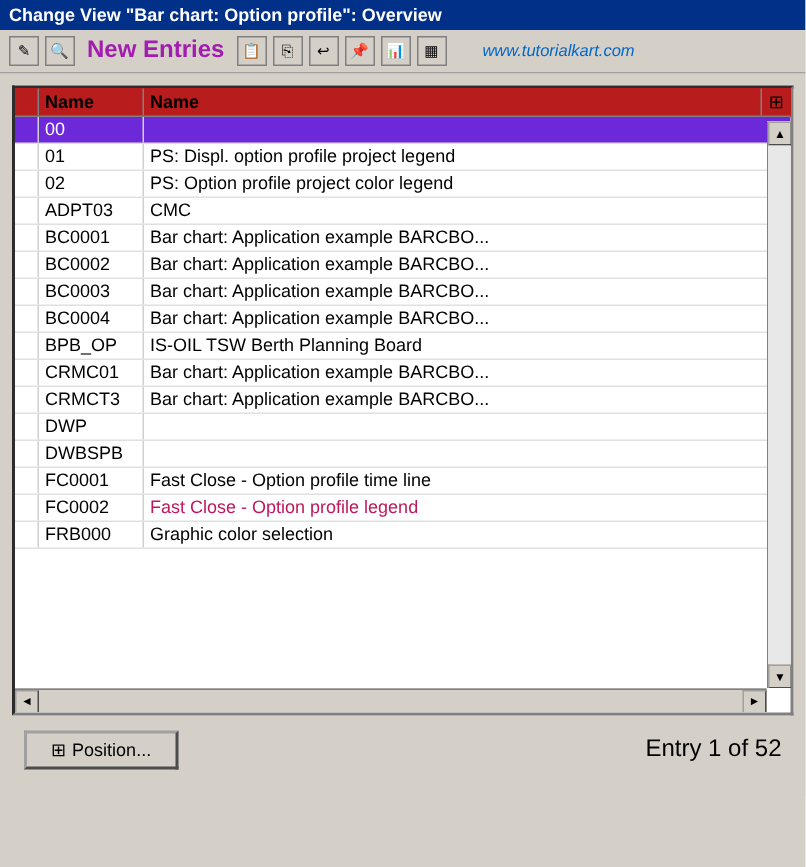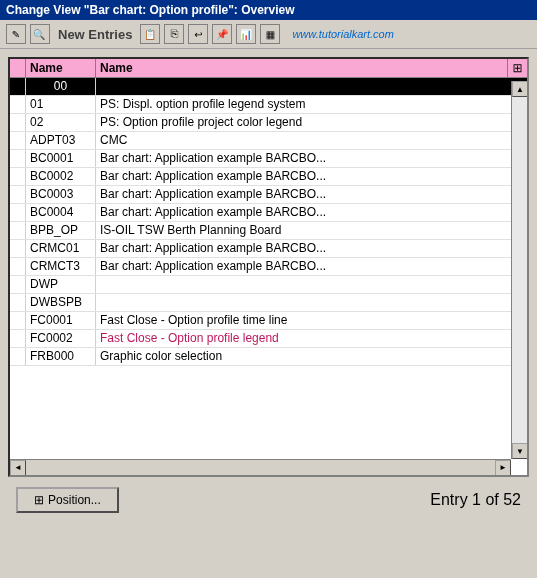--- a/index.html
+++ b/index.html
@@ -31,45 +31,45 @@
       height: 20px;
       background: #d4d0c8;
       border: 1px solid #808080;
       display: flex;
       align-items: center;
       justify-content: center;
       cursor: pointer;
       font-size: 10px;
     }
     .toolbar-label {
-      font-size: 13px;
+      font-size: 16px;
       font-weight: bold;
-      color: #404040;
+      color: #a21caf;
       margin: 0 4px;
     }
     .watermark {
       color: #0066cc;
       font-size: 11px;
       font-style: italic;
-      margin-left: 8px;
+      margin-left: 20px;
     }
     .main-content {
       padding: 8px;
       background: #d4d0c8;
     }
     .table-container {
       border: 2px inset #808080;
       background: white;
       height: 420px;
       overflow: hidden;
       position: relative;
     }
     .table-header {
       display: flex;
-      background: #f9a8d4;
+      background: #b91c1c;
       border-bottom: 1px solid #808080;
       position: sticky;
       top: 0;
     }
     .col-check {
       width: 16px;
       min-width: 16px;
       border-right: 1px solid #808080;
       padding: 2px;
     }
@@ -99,23 +99,22 @@
     .table-body {
       overflow-y: scroll;
       height: calc(100% - 22px);
     }
     .table-row {
       display: flex;
       border-bottom: 1px solid #e0e0e0;
       min-height: 18px;
     }
     .table-row.selected {
-      background: #000000;
+      background: #6d28d9;
       color: white;
-      text-align: center;
     }
     .row-check {
       width: 16px;
       min-width: 16px;
       border-right: 1px solid #d0d0d0;
       padding: 1px;
     }
     .row-col1 {
       width: 70px;
       min-width: 70px;
@@ -210,21 +209,21 @@
     <div class="table-body" style="overflow-y:auto; overflow-x:hidden;">
 
       <div class="table-row selected">
         <div class="row-check"></div>
         <div class="row-col1">00</div>
       </div>
 
       <div class="table-row">
         <div class="row-check"></div>
         <div class="row-col1">01</div>
-        <div class="row-col2">PS: Displ. option profile legend system</div>
+        <div class="row-col2">PS: Displ. option profile project legend</div>
       </div>
 
       <div class="table-row">
         <div class="row-check"></div>
         <div class="row-col1">02</div>
         <div class="row-col2">PS: Option profile project color legend</div>
       </div>
 
       <div class="table-row">
         <div class="row-check"></div>

